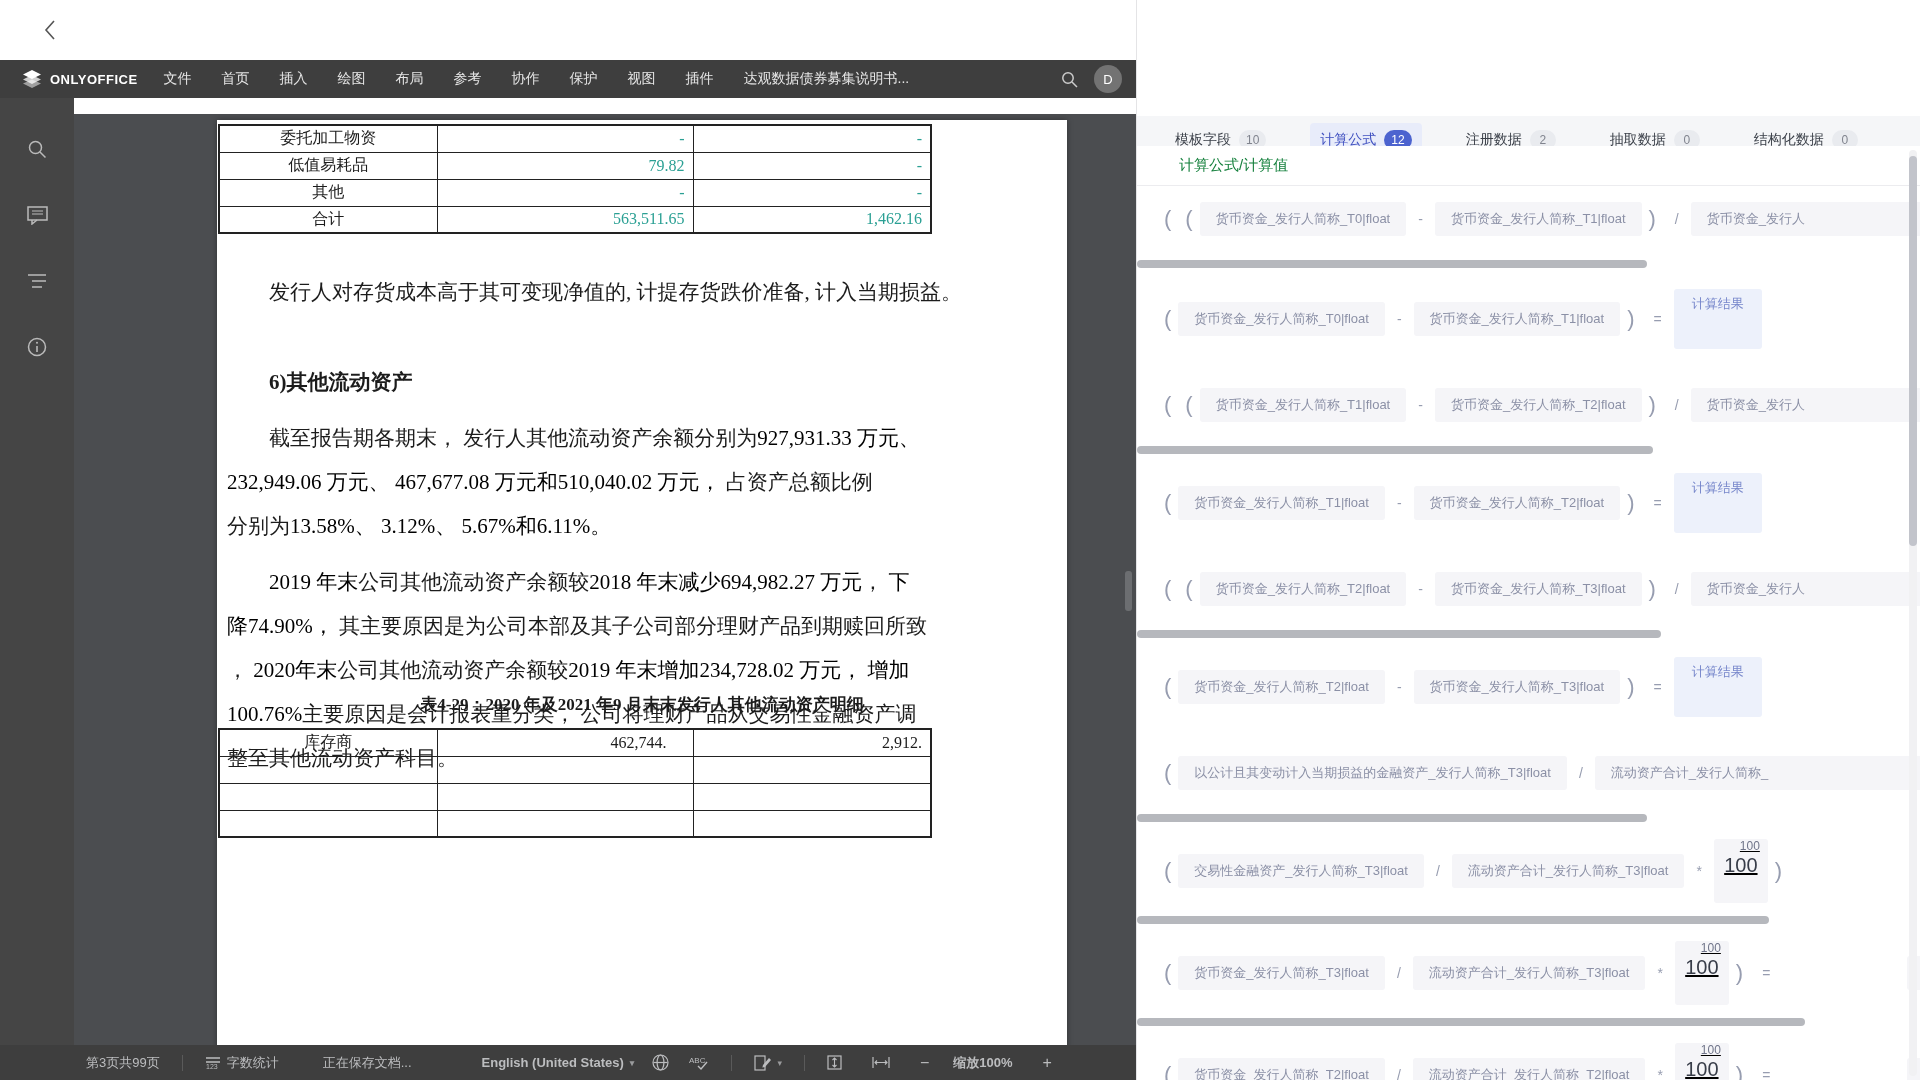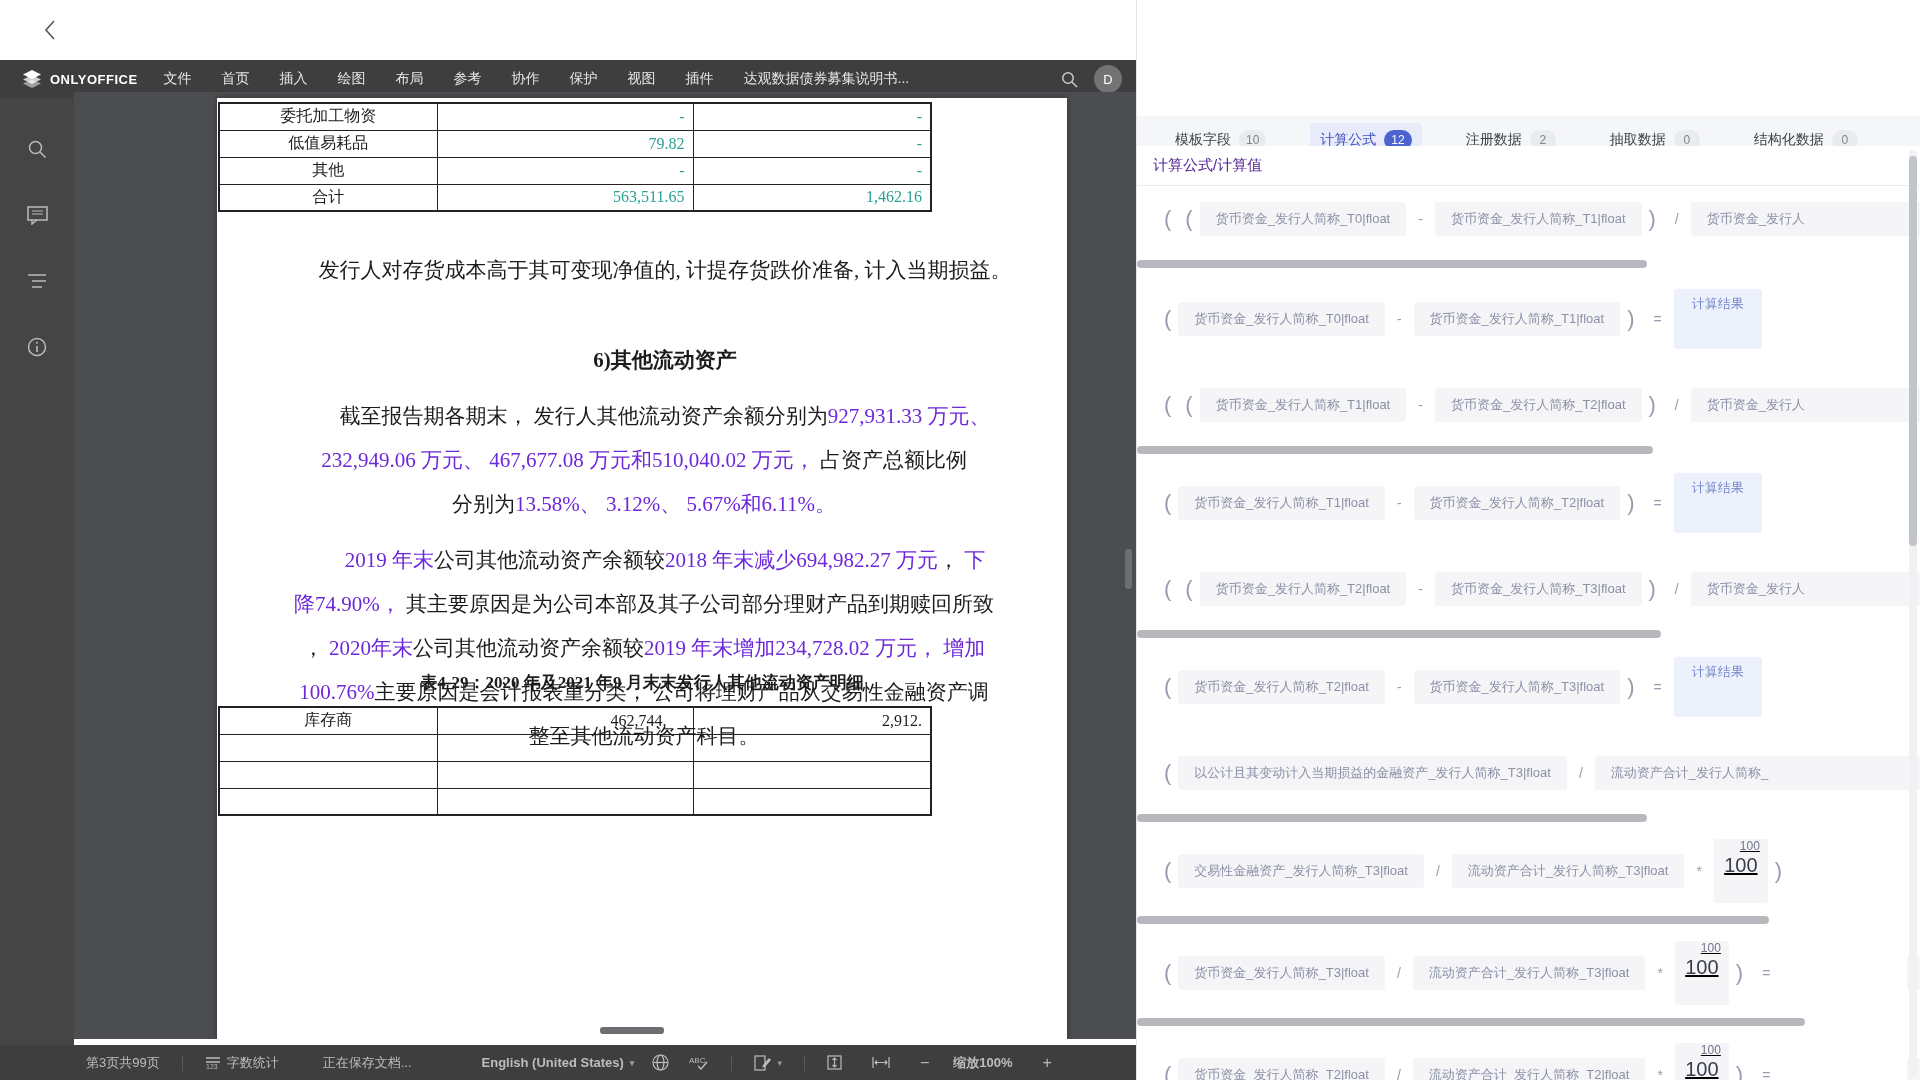--- a/index.html
+++ b/index.html
@@ -28,37 +28,37 @@
   .mb-right { margin-left:auto; display:flex; align-items:center; gap:16px; padding-right:14px; }
   .avatar { width:28px; height:28px; border-radius:50%; background:#737373; color:#fff; font-size:13px;
             display:flex; align-items:center; justify-content:center; cursor:pointer; }
 
   
   .sidebar { position:absolute; left:0; top:98px; width:74px; height:947px; background:#454545;
              display:flex; flex-direction:column; align-items:center; padding-top:38px; gap:40px; }
   .sb-icon { width:26px; height:26px; display:flex; align-items:center; justify-content:center; cursor:pointer; opacity:.85; }
 
   
-  .doc-canvas { position:absolute; left:74px; top:92px; width:1062px; height:947px; background:#4b4d50; overflow:hidden; }
+  .doc-canvas { position:absolute; left:74px; top:114px; width:1062px; height:947px; background:#4b4d50; overflow:hidden; }
   .page { position:absolute; left:143px; top:6px; width:850px; height:941px; background:#fff;
           font-family:"Liberation Serif", serif; color:#1c1c1c; box-shadow:0 0 6px rgba(0,0,0,.35); }
 
   table.dtab { border-collapse:collapse; position:absolute; left:1px; width:712px;
                font-size:16px; color:#1c1c1c; table-layout:fixed; }
   table.dtab td { border:1px solid #222; height:27px; padding:0 8px; overflow:hidden; white-space:nowrap; }
   table.dtab { border:2px solid #222; }
   td.c { text-align:center; } td.r { text-align:right; }
   .teal { color:#2ba094; }
   table.dtab.t2 td.r1 { text-align:right; padding-right:26px; }
   td.b { font-weight:bold; text-align:center; }
 
-  .dline { position:relative; height:44px; line-height:44px; white-space:nowrap; font-size:21px;text-align:center; }
+  .dline { position:relative; height:44px; line-height:44px; white-space:nowrap; font-size:21px; }
   .dblock { position:absolute; left:10px; width:834px; }
   .ind { text-indent:42px; }
-  .hl { color:#6d28d9; }
+  .hl { color:#000000; }
   .caption { position:absolute; left:0; width:850px; text-align:center; font-weight:bold; font-size:17px; height:30px; line-height:30px; }
 
   .h-scroll-thumb { position:absolute; left:526px; bottom:5px; width:64px; height:7px; background:#6c6e71; border-radius:3px; cursor:pointer; }
   .v-scroll-thumb { position:absolute; right:4px; top:457px; width:7px; height:40px; background:#6c6e71; border-radius:3px; cursor:pointer; }
 
   
   .statusbar { position:absolute; left:0; top:1045px; width:1136px; height:35px; background:#3e3e3e;
                display:flex; align-items:center; color:#bcbdbf; font-size:13px;gap:8px; }
   .sb-sep { width:1px; height:16px; background:#5a5a5a; margin:0 14px; }
   .st-item { display:flex; align-items:center; gap:6px; cursor:pointer; white-space:nowrap; }
@@ -69,21 +69,21 @@
   .panel-tabs { position:absolute; left:0; top:116px; width:900px; height:48px; background:#f5f6f8;
                 display:flex; align-items:center; padding-left:28px; gap:34px; border-bottom:1px solid #e7e7ea; }
   .ptab { display:flex; align-items:center; gap:8px; font-size:14px; color:#3b4049; cursor:pointer;
           padding:7px 10px; border-radius:4px; }
   .ptab .badge { background:#e9ebef; color:#80848e; font-size:12px; height:20px; min-width:26px; border-radius:10px;
                  display:flex; align-items:center; justify-content:center; padding:0 7px; }
   .ptab.active { background:#e8ecfa; color:#4051c0; }
   .ptab.active .badge { background:#4c63cf; color:#fff; }
 
   .panel-sec-title { position:absolute; left:0; top:146px; width:784px; height:40px; background:#fff;
-                     display:flex; align-items:center; padding-left:16px; font-size:15px; color:#4c1d95;
+                     display:flex; align-items:center; padding-left:42px; font-size:15px; color:#15803d;
                      border-bottom:1px solid #ececef; }
 
   .formula-list { position:absolute; left:0; top:186px; width:784px; height:894px; overflow:hidden; background:#fff; }
   .frow { display:flex; align-items:center; height:38px; padding-left:20px; white-space:nowrap; overflow:hidden; }
   .frow.tall { height:66px; }
   .paren { font-size:22px; color:#979db0; font-weight:300; margin:0 7px; }
   .op { font-size:14px; color:#979db0; margin:0 12px; }
   .chip { background:#f5f5f8; color:#8b90a6; font-size:13px; height:34px; line-height:34px;
           padding:0 16px; border-radius:3px; cursor:pointer; }
   .chip.cut { flex:1 0 auto; overflow:hidden; border-radius:3px 0 0 3px; }

